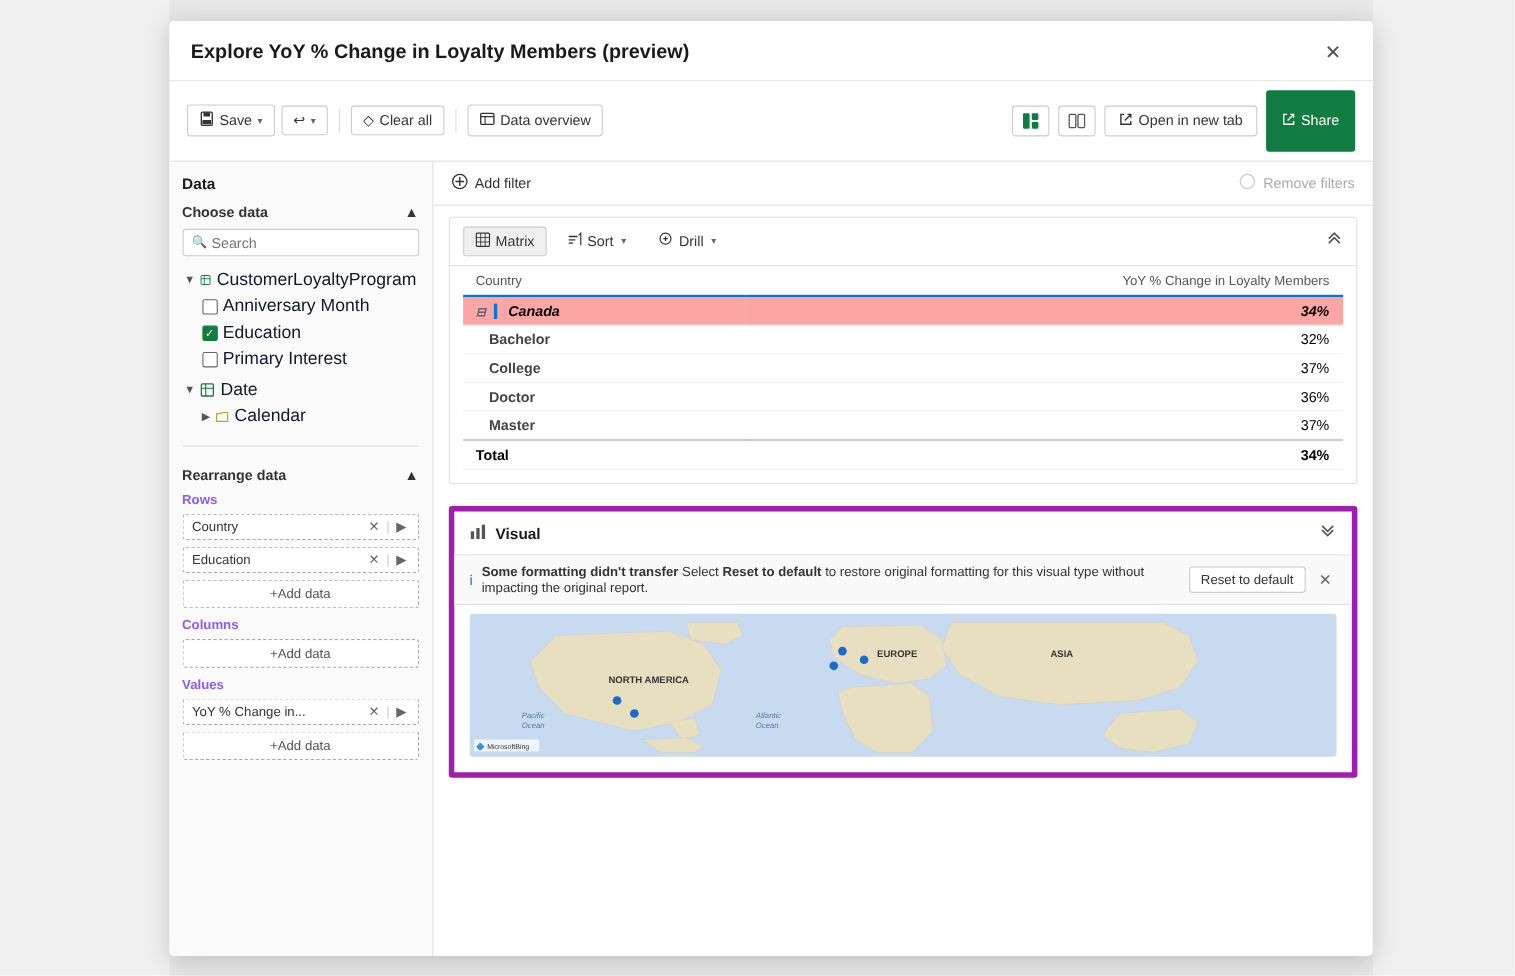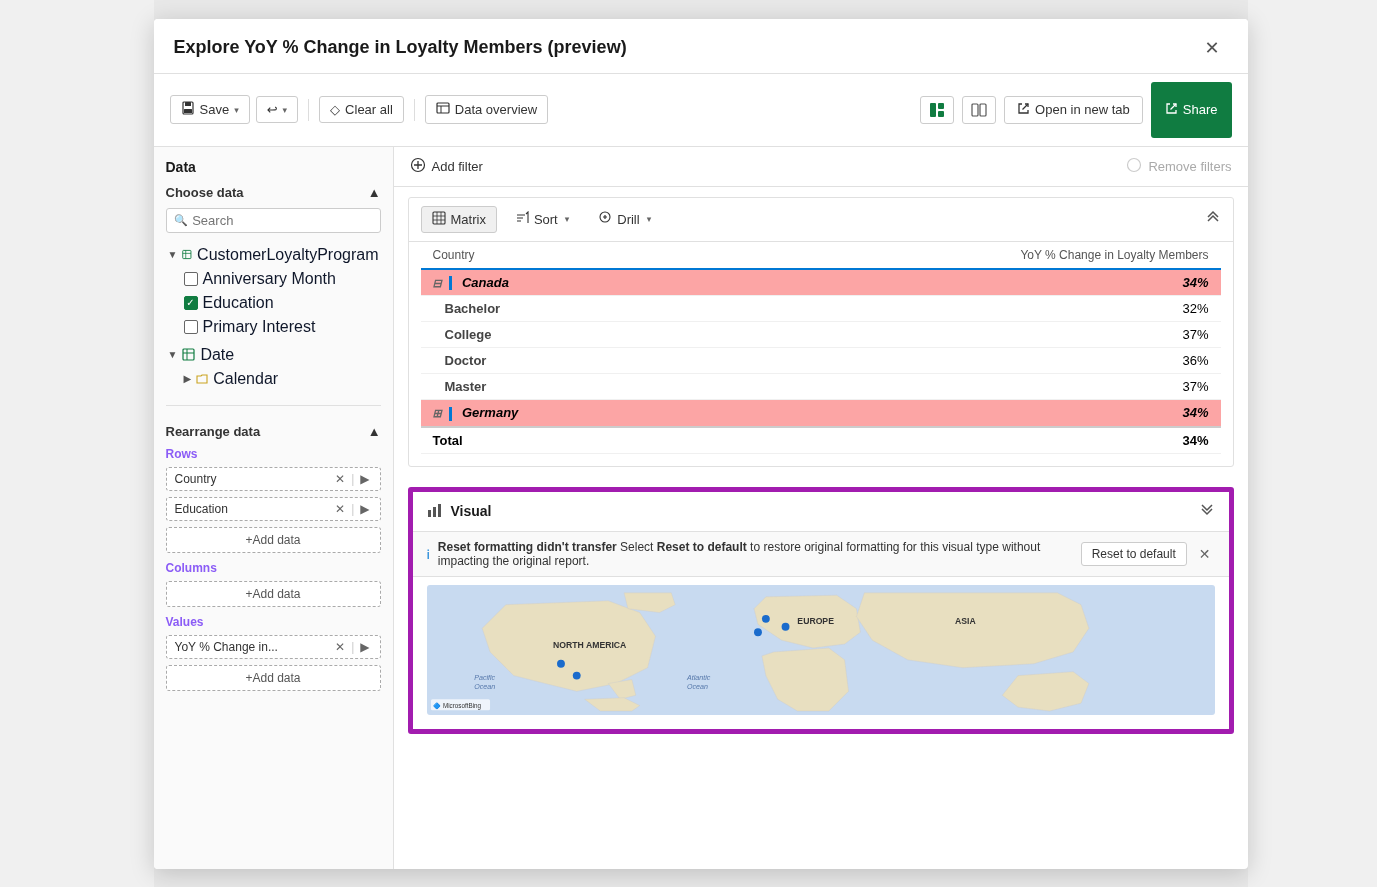--- a/index.html
+++ b/index.html
@@ -386,28 +386,20 @@
                   <td>Doctor</td>
                   <td>36%</td>
                 </tr>
 
 
                 <tr class="matrix-row-child">
                   <td>Master</td>
                   <td>37%</td>
                 </tr>
 
-                <tr class="matrix-row-group">
-                  <td>
-                    <span style="font-size:11px; color:#666; cursor:pointer; margin-right:4px;">⊞</span>
-                    <span class="blue-bar"></span>
-                    <strong>Germany</strong>
-                  </td>
-                  <td><strong>34%</strong></td>
-                </tr>
 
                 <tr class="matrix-total">
                   <td><strong>Total</strong></td>
                   <td><strong>34%</strong></td>
                 </tr>
               </tbody>
             </table>
           </div>
         </div>
 
@@ -427,21 +419,21 @@
               <svg width="16" height="16" viewBox="0 0 16 16" fill="none">
                   <path d="M3 7L8 12L13 7" stroke="#555" stroke-width="1.5"></path>
                   <path d="M3 3L8 8L13 3" stroke="#555" stroke-width="1.5"></path>
                 </svg>
             </button>
           </div>
 
           <div class="formatting-notice">
             <span style="color:#0078d4; font-size:13px;">ℹ</span>
             <span>
-              <strong>Reset formatting didn't transfer</strong>
+              <strong>Some formatting didn't transfer</strong>
               <span> Select <strong>Reset to default</strong> to restore original formatting for this visual type without impacting the original report.</span>
             </span>
             <button class="reset-btn">Reset to default</button>
             <button class="notice-close-btn">✕</button>
           </div>
 
           <div class="map-container">
             <div class="map-visual">
               <svg class="map-svg" viewBox="0 0 1000 155" xmlns="http://www.w3.org/2000/svg">
 

